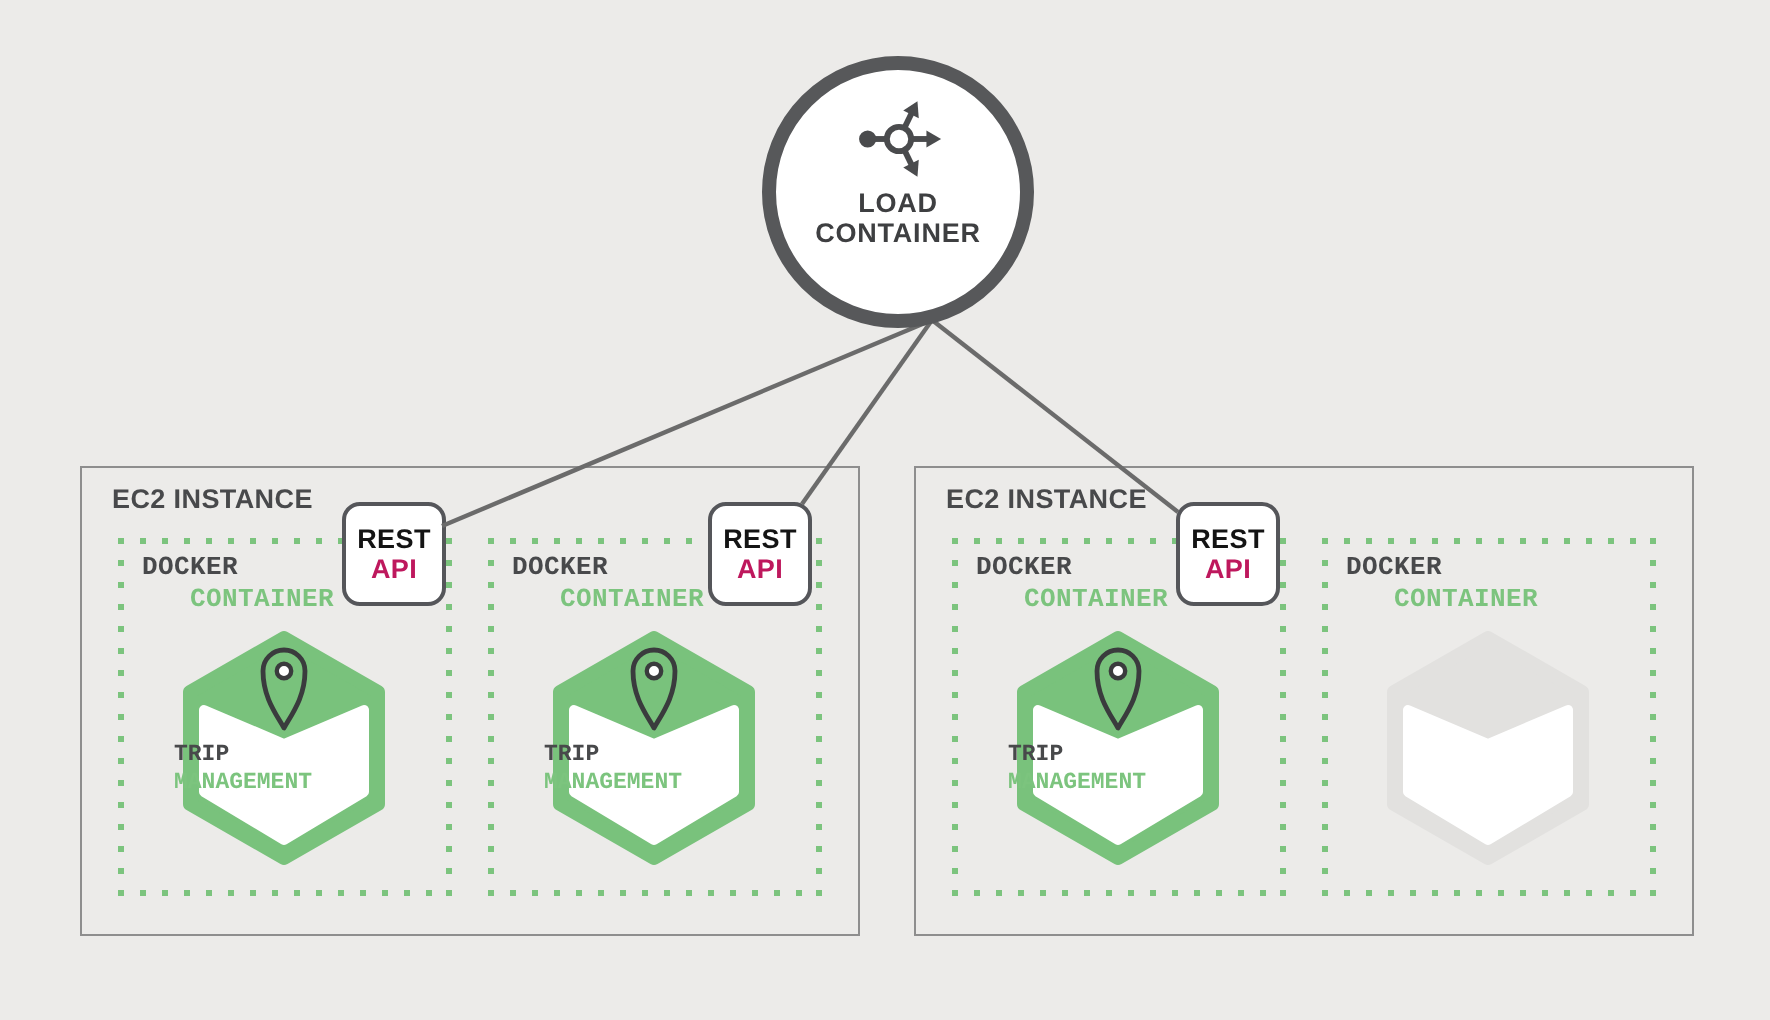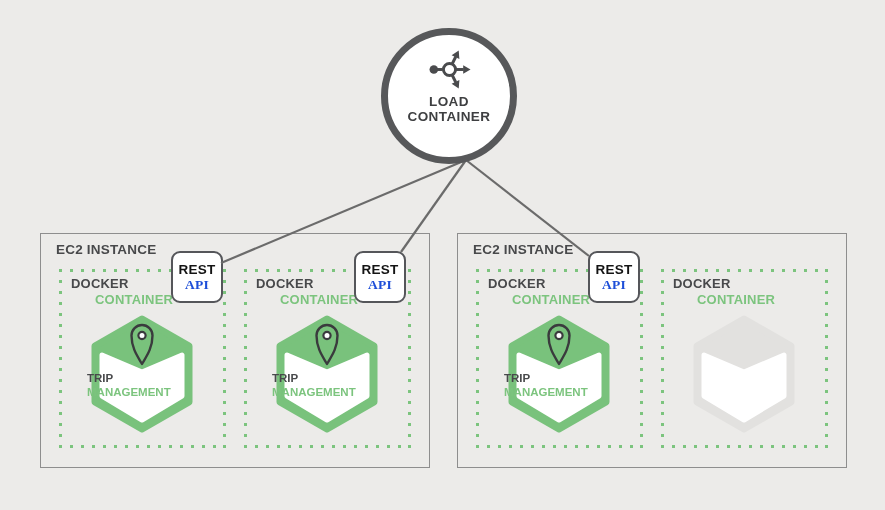--- a/index.html
+++ b/index.html
@@ -28,34 +28,35 @@
   .dcontainer{
     position:absolute;top:35px;width:167px;height:179px;z-index:2;
     background-image:
       repeating-linear-gradient(to right,#7CC47E 0 3px,transparent 3px 11px),
       repeating-linear-gradient(to right,#7CC47E 0 3px,transparent 3px 11px),
       repeating-linear-gradient(to bottom,#7CC47E 0 3px,transparent 3px 11px),
       repeating-linear-gradient(to bottom,#7CC47E 0 3px,transparent 3px 11px);
     background-size:100% 3px,100% 3px,3px 100%,3px 100%;
     background-position:0 0,0 100%,0 0,100% 0;
     background-repeat:no-repeat;
+    font-family:Liberation Mono, monospace;
   }
   .c1{left:18px;} .c2{left:203px;}
   .dc-label{position:absolute;left:12px;top:7px;font-weight:bold;font-size:13px;
     line-height:16px;letter-spacing:.2px;}
   .dc-label .w1{display:block;color:#48494B;}
   .dc-label .w2{display:block;color:#7CC47E;margin-left:24px;}
   
   .rest{
     position:absolute;width:52px;height:52px;background:#fff;
     border:2.5px solid #55565A;border-radius:9px;box-sizing:border-box;z-index:10;
     display:flex;flex-direction:column;align-items:center;justify-content:center;
     font-weight:bold;font-size:13.5px;line-height:15px;letter-spacing:.2px;
   }
-  .rest .l1{color:#141414;} .rest .l2{color:#1d4ed8;font-family:Liberation Serif, serif;}
+  .rest .l1{color:#141414;} .rest .l2{color:#be185d;}
   .r1{left:130px;top:17px;} .r2{left:313px;top:17px;} .r3{left:130px;top:17px;}
   
   .hex{position:absolute;left:28px;top:45px;width:110px;height:120px;z-index:3;}
   .hex svg.hexbody{position:absolute;left:0;top:0;}
   .hex svg.pin{position:absolute;left:39px;top:8px;}
   .svc-label{position:absolute;left:0;top:57px;width:100%;text-align:left;
     font-weight:bold;font-size:11.5px;line-height:14px;}
   .svc-label .s1{display:block;color:#48494B;}
   .svc-label .s2{display:block;color:#7CC47E;}
 </style>

